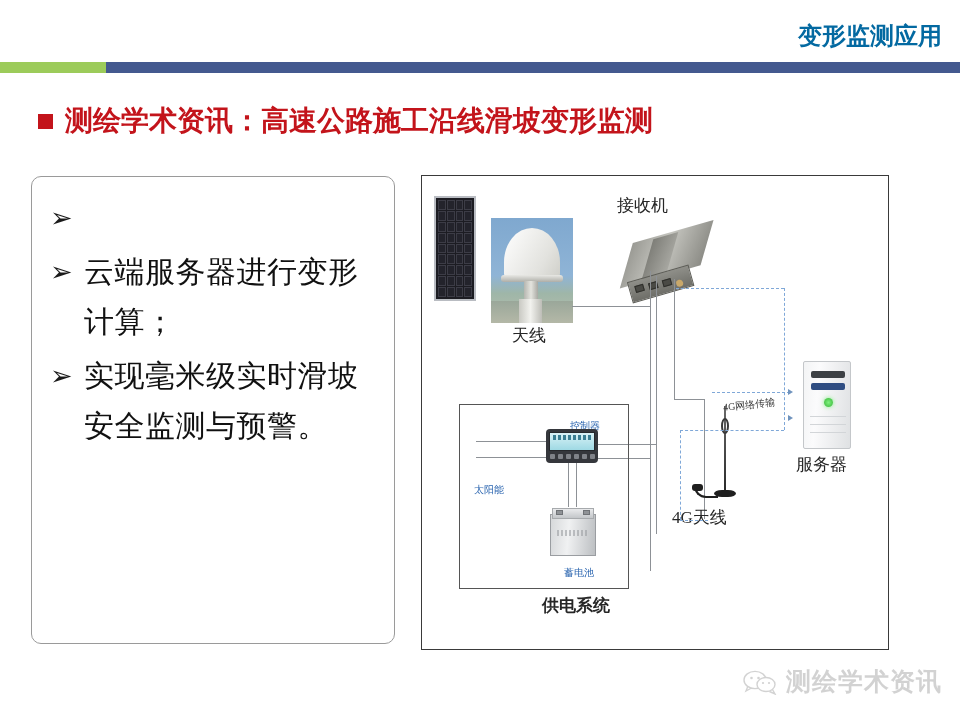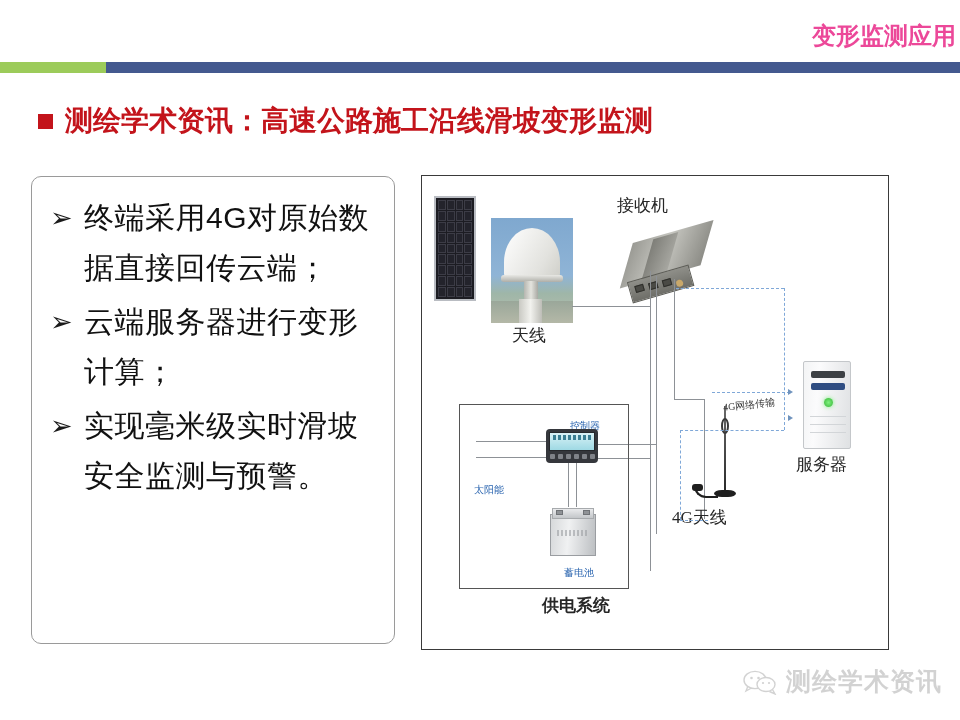--- a/index.html
+++ b/index.html
@@ -17,23 +17,23 @@
 
   
   .hdr-title {
     position: absolute; left: 8px; top: 14px;
     font-size: 32px; font-weight: bold;
     color: #1b5ea8;
     letter-spacing: 1px;
     white-space: nowrap;
   }
   .hdr-right {
-    position: absolute; right: 4px; top: 20px;
+    position: absolute; right: 18px; top: 20px;
     font-size: 24px; font-weight: bold;
-    color: #ec4899;
+    color: #0369a1;
     white-space: nowrap;
   }
   .hdr-bar-green {
     position: absolute; left: 0; top: 62px;
     width: 106px; height: 11px;
     background: #9ccb5a;
   }
   .hdr-bar-blue {
     position: absolute; left: 106px; top: 62px;
     width: 854px; height: 11px;
@@ -377,21 +377,20 @@
   <div class="hdr-bar-blue"></div>
 
   <div class="subtitle">
     <span class="sub-square"></span>
     <span>测绘学术资讯：高速公路施工沿线滑坡变形监测</span>
   </div>
 
   <div class="bullet-box">
     <div class="bullet">
       <span class="bullet-mark">➢</span>
-      <span class="bullet-text">终端采用4G对原始数据直接回传云端；</span>
     </div>
     <div class="bullet">
       <span class="bullet-mark">➢</span>
       <span class="bullet-text">云端服务器进行变形计算；</span>
     </div>
     <div class="bullet">
       <span class="bullet-mark">➢</span>
       <span class="bullet-text">实现毫米级实时滑坡安全监测与预警。</span>
     </div>
   </div>

